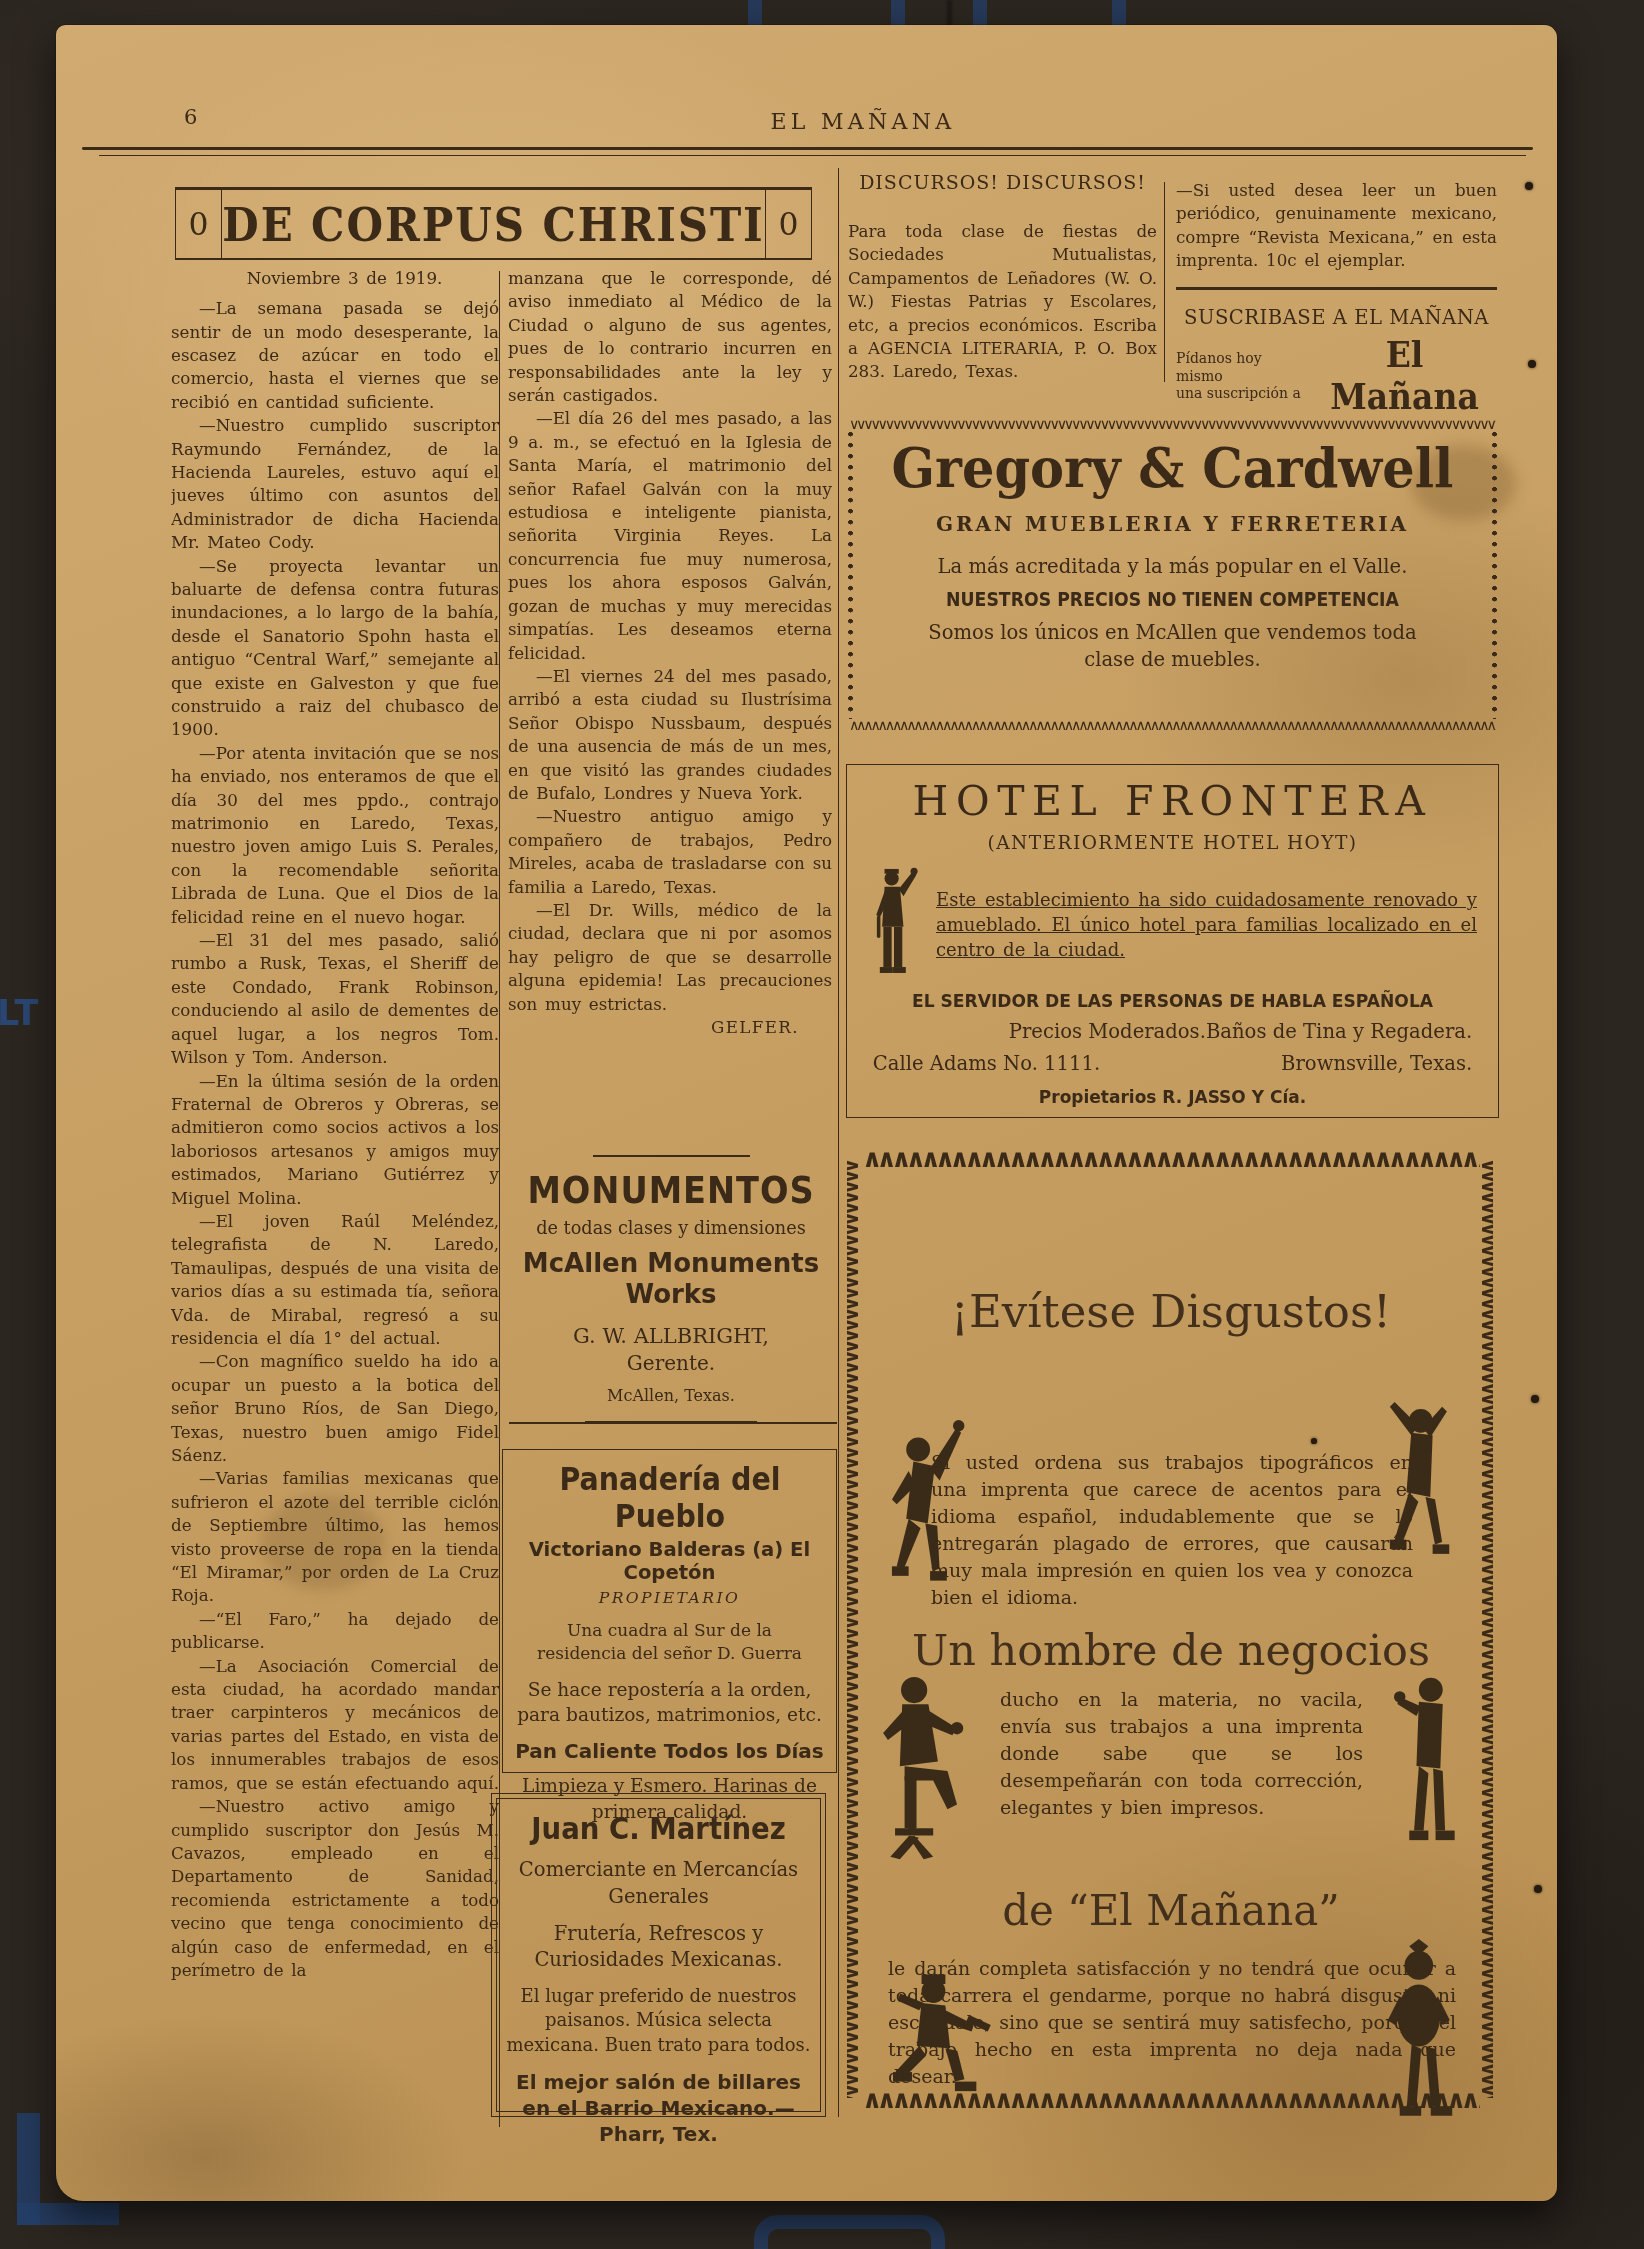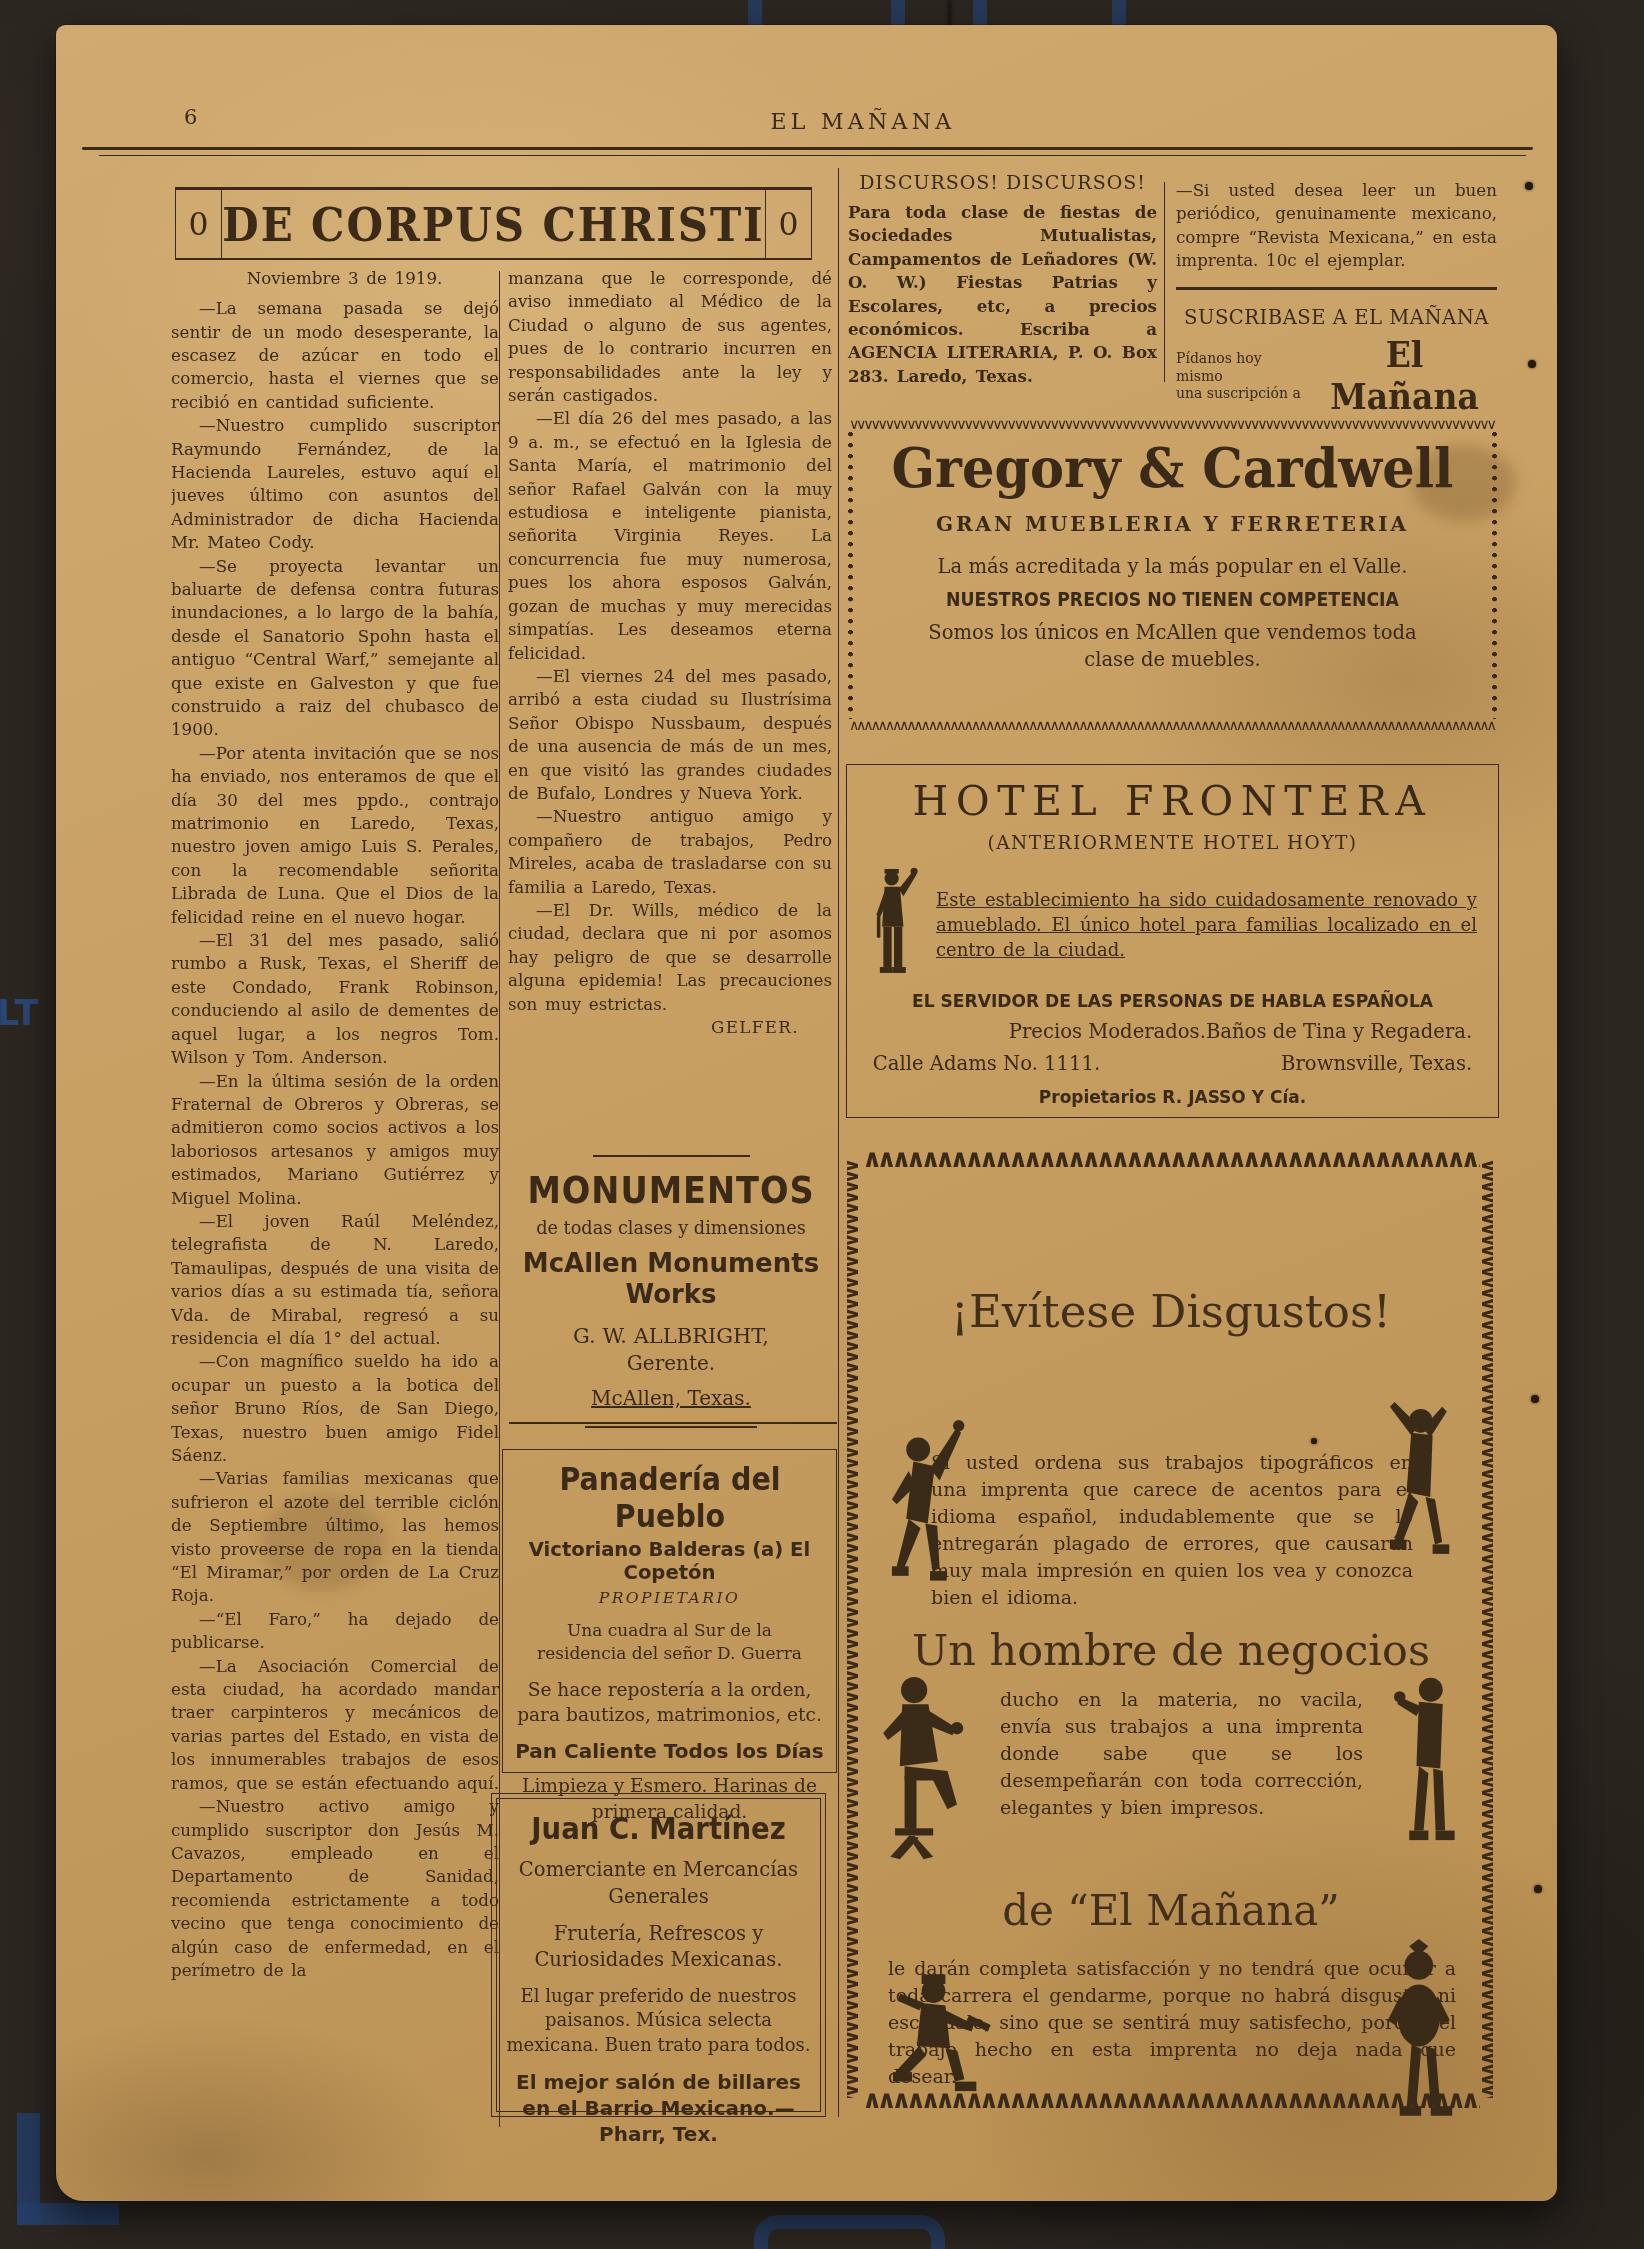--- a/index.html
+++ b/index.html
@@ -127,21 +127,21 @@
   </div>
 
   <div class="abs rule" style="left:537px;top:1130px;width:157px;height:1.9px;"></div>
 
   <div class="abs center" style="left:453px;top:1145px;width:324px;">
     <div class="sans" style="font-size:35px;font-weight:bold;letter-spacing:1px;transform:scale(.96,1.05);">MONUMENTOS</div>
     <div class="serif" style="font-size:17.7px;margin-top:7.6px;">de todas clases y dimensiones</div>
     <div class="sans" style="font-size:26px;font-weight:bold;line-height:1.2;margin-top:10.5px;">McAllen Monuments Works</div>
     <div class="serif" style="font-size:21px;margin-top:13.4px;">G. W. ALLBRIGHT,</div>
     <div class="serif" style="font-size:20px;margin-top:2.9px;">Gerente.</div>
-    <div class="serif" style="font-size:20px;margin-top:11.5px;text-decoration:underline;">McAllen, Texas.</div>
+    <div class="serif" style="font-size:16px;margin-top:11.5px;">McAllen, Texas.</div>
     <div class="rule" style="width:172px;height:1.9px;margin:16px auto 0;"></div>
   </div>
 
   <div class="abs rule" style="left:453px;top:1397px;width:328px;height:1.9px;"></div>
 
   <div class="abs center" style="left:446px;top:1424px;width:335px;height:324px;border:1.9px solid var(--ink);padding:12.4px 9.5px;">
     <div class="sans" style="font-size:30px;font-weight:bold;transform:scale(.95,1.06);">Panadería del Pueblo</div>
     <div class="sans" style="font-size:19.6px;font-weight:bold;margin-top:6px;">Victoriano Balderas  (a)  El Copetón</div>
     <div class="serif" style="font-size:15.7px;letter-spacing:2.4px;margin-top:3.8px;font-style:italic;">PROPIETARIO</div>
     <div class="serif" style="font-size:17px;line-height:1.35;margin-top:11.5px;padding:0 9.5px;">Una cuadra al Sur de la residencia del señor D. Guerra</div>
@@ -155,21 +155,21 @@
       <div class="sans" style="font-size:29px;font-weight:bold;transform:scale(.95,1.05);">Juan C. Martínez</div>
       <div class="serif" style="font-size:19.6px;line-height:1.35;margin-top:12.4px;">Comerciante en Mercancías Generales</div>
       <div class="serif" style="font-size:19.6px;line-height:1.35;margin-top:10.5px;">Frutería, Refrescos y Curiosidades Mexicanas.</div>
       <div class="serif" style="font-size:18px;line-height:1.35;margin-top:10.5px;">El lugar preferido de nuestros paisanos.  Música selecta mexicana.  Buen trato para todos.</div>
       <div class="sans" style="font-size:20px;font-weight:bold;line-height:1.3;margin-top:12.4px;">El mejor salón de billares en el Barrio Mexicano.—Pharr, Tex.</div>
     </div>
   </div>
 
   <div class="abs" style="left:792px;top:146px;width:309px;">
     <div class="center serif" style="font-size:19px;letter-spacing:1px;">DISCURSOS! DISCURSOS!</div>
-    <div class="body-col" style="margin-top:8px;font-weight:bold;">Para toda clase de fiestas de Sociedades Mutualistas, Campamentos de Leñadores (W. O. W.) Fiestas Patrias y Escolares, etc, a precios económicos. Escriba a AGENCIA LITERARIA, P. O. Box 283. Laredo, Texas.</div>
+    <div class="body-col" style="margin-top:27px;">Para toda clase de fiestas de Sociedades Mutualistas, Campamentos de Leñadores (W. O. W.) Fiestas Patrias y Escolares, etc, a precios económicos. Escriba a AGENCIA LITERARIA, P. O. Box 283. Laredo, Texas.</div>
   </div>
 
   <div class="abs" style="left:1120px;top:154px;width:321px;">
     <div class="body-col">—Si usted desea leer un buen periódico, genuinamente mexicano, compre “Revista Mexicana,” en esta imprenta. 10c el ejemplar.</div>
     <div class="rule" style="width:100%;height:2.9px;margin-top:14.3px;"></div>
     <div class="center serif" style="font-size:19.6px;letter-spacing:0.5px;margin-top:16px;">SUSCRIBASE A EL MAÑANA</div>
     <div style="display:flex;align-items:center;margin-top:8.6px;">
       <div class="serif" style="font-size:14px;line-height:1.25;width:136px;">
         <div>Pídanos hoy mismo</div>
         <div>una suscripción a</div>

